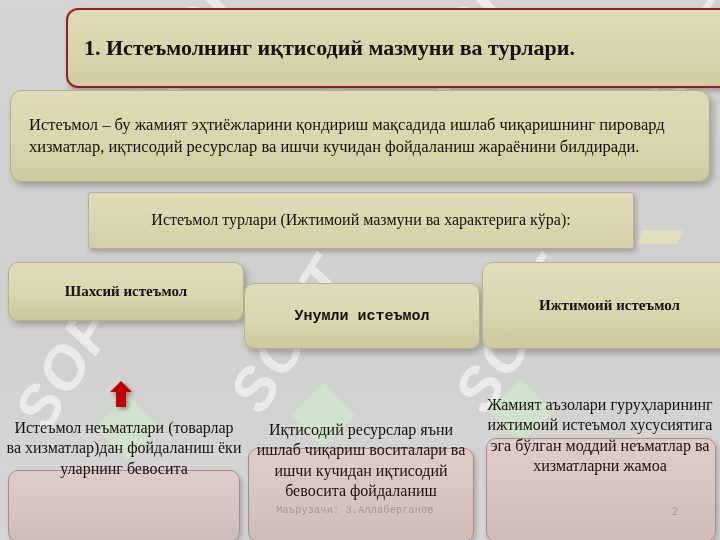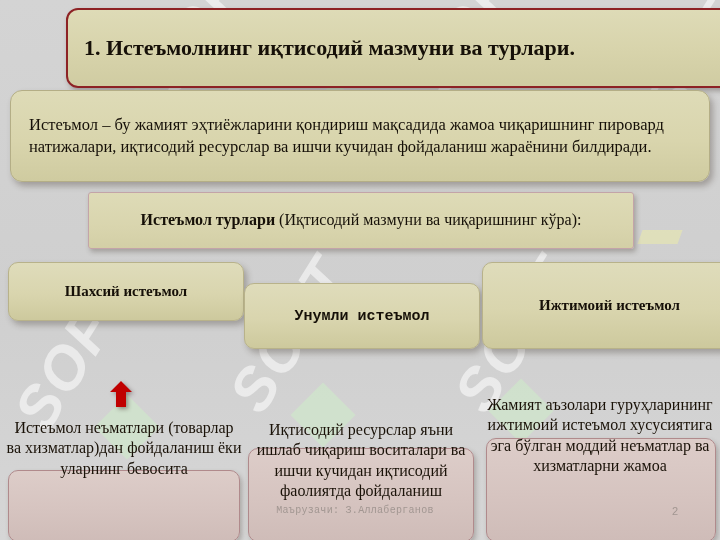--- a/index.html
+++ b/index.html
@@ -106,21 +106,21 @@
     left: 88px; top: 192px;
     width: 546px; height: 57px;
     background: linear-gradient(180deg,#dedbb7 0%, #d9d5ae 60%, #d3cfa6 100%);
     border: 1px solid #c3a4a8;
     border-radius: 3px;
     box-shadow: 2px 3px 5px rgba(60,50,40,0.3);
     font-size: 16px;
     line-height: 1.3;
     padding: 0 12px;
   }
-  #types-box .lead { font-weight: bold; }
+  #types-box .lead { font-weight: normal; }
 
   
   .cat-box {
     background: linear-gradient(180deg,#dfdcbb 0%, #d9d5ae 55%, #cdc99d 100%);
     border: 1px solid #b8b28a;
     border-radius: 10px;
     box-shadow: 3px 4px 6px rgba(60,50,40,0.32);
     font-size: 15px;
     font-weight: bold;
     padding: 0 8px;
@@ -204,46 +204,46 @@
     <div class="wm-chev" style="left:280px; top:232px;"></div>
     <div class="wm-chev" style="left:640px; top:230px;"></div>
   </div>
 
   <div id="title-box" class="shape">
     <span>1. Истеъмолнинг иқтисодий мазмуни ва турлари.</span>
   </div>
 
   <div id="definition-box" class="shape">
     <p style="margin:0;">
-      <span class="lead">Истеъмол</span><span> – бу жамият эҳтиёжларини  қондириш мақсадида жамоа чиқаришнинг пировард  натижалари, иқтисодий ресурслар ва ишчи кучидан фойдаланиш жараёнини билдиради.</span>
+      <span class="lead">Истеъмол</span><span> – бу жамият эҳтиёжларини  қондириш мақсадида ишлаб чиқаришнинг пировард  хизматлар, иқтисодий ресурслар ва ишчи кучидан фойдаланиш жараёнини билдиради.</span>
     </p>
   </div>
 
   <div id="types-box" class="shape">
     <p style="margin:0;">
-      <span class="lead">Истеъмол турлари</span><span> (Иқтисодий мазмуни ва чиқаришнинг кўра):</span>
+      <span class="lead">Истеъмол турлари</span><span> (Ижтимоий мазмуни ва характерига кўра):</span>
     </p>
   </div>
 
   <div id="cat-1" class="shape cat-box">
     <span>Шахсий истеъмол</span>
   </div>
   <div id="cat-2" class="shape cat-box">
     <span>Унумли истеъмол</span>
   </div>
   <div id="cat-3" class="shape cat-box">
     <span>Ижтимоий истеъмол</span>
   </div>
 
   <div id="desc-box-1" class="desc-box"></div>
   <div id="desc-box-2" class="desc-box"></div>
   <div id="desc-box-3" class="desc-box"></div>
 
   <div id="desc-text-1" class="desc-text">Истеъмол неъматлари (товарлар ва хизматлар)дан фойдаланиш ёки уларнинг бевосита</div>
-  <div id="desc-text-2" class="desc-text">Иқтисодий ресурслар яъни ишлаб чиқариш воситалари ва ишчи кучидан иқтисодий фаолиятда фойдаланиш</div>
+  <div id="desc-text-2" class="desc-text">Иқтисодий ресурслар яъни ишлаб чиқариш воситалари ва ишчи кучидан иқтисодий бевосита фойдаланиш</div>
   <div id="desc-text-3" class="desc-text">Жамият аъзолари гуруҳларининг ижтимоий истеъмол хусусиятига эга бўлган моддий неъматлар ва хизматларни жамоа</div>
 
   <svg id="up-arrow" viewBox="0 0 22 26">
     <polygon points="11,0 22,11 16,11 16,26 6,26 6,11 0,11" fill="#c00000"></polygon>
   </svg>
 
   <div id="footer-credit">Маърузачи:  З.Аллаберганов</div>
   <div id="slide-number">2</div>
 
 </div>

